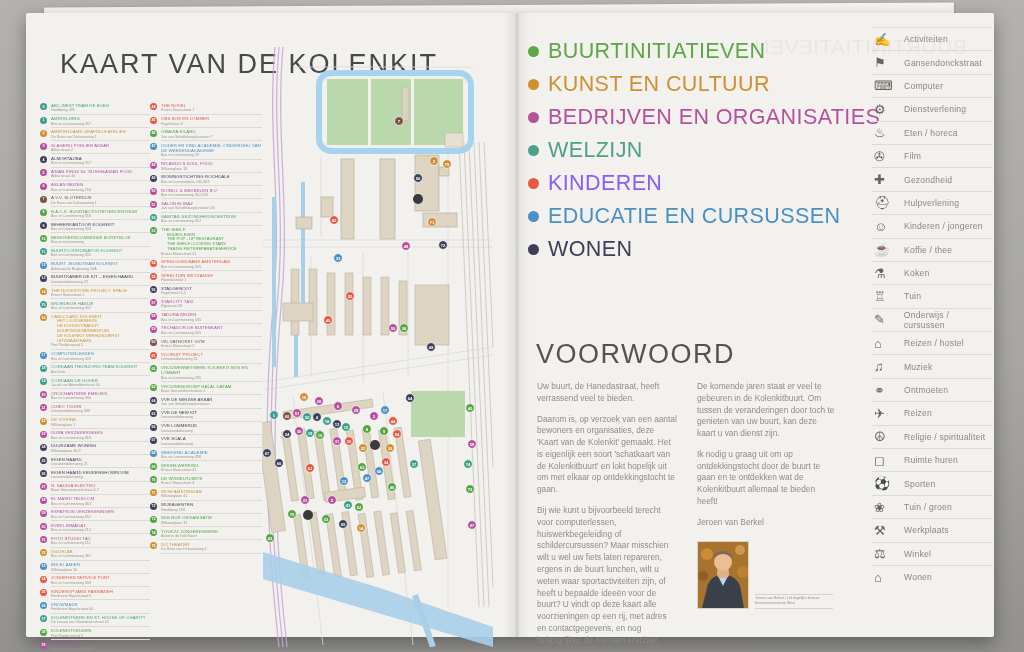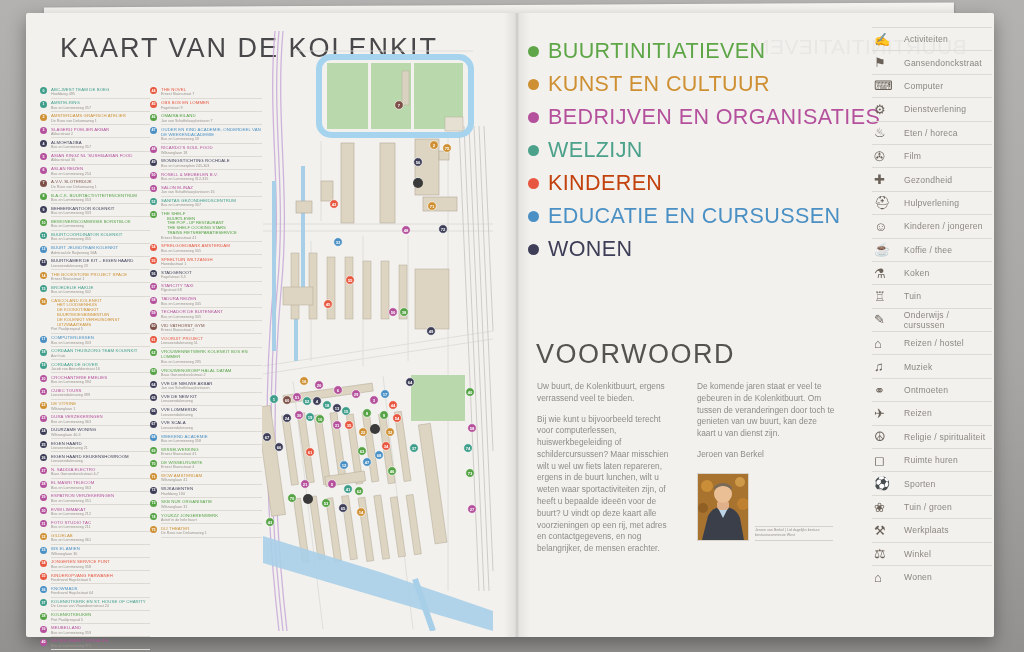--- a/index.html
+++ b/index.html
@@ -4,21 +4,21 @@
 <style>
   html,body{margin:0;padding:0;}
   body{width:1024px;height:652px;background:linear-gradient(180deg,#b3b2b0 0%,#a7a6a4 55%,#929190 100%);
        font-family:"Liberation Sans",sans-serif;position:relative;overflow:hidden;}
   .backsheet{position:absolute;left:44px;top:5px;width:910px;height:24px;background:#f6f5f2;
        box-shadow:0 1px 3px rgba(0,0,0,.25);transform:rotate(-.3deg);}
   .spread{position:absolute;left:26px;top:13px;width:968px;height:624px;background:#f2f1ee;
        box-shadow:0 6px 18px rgba(0,0,0,.35);border-radius:2px;}
   .fold{position:absolute;left:478px;top:0;width:26px;height:624px;
        background:linear-gradient(90deg,rgba(0,0,0,0) 0%,rgba(0,0,0,.07) 42%,rgba(0,0,0,.16) 50%,rgba(0,0,0,.05) 60%,rgba(0,0,0,0) 100%);}
-  .page-l{position:absolute;left:0;top:0;width:478px;height:624px;}
+  .page-l{position:absolute;left:0;top:16px;width:478px;height:624px;}
   .page-r{position:absolute;left:478px;top:0;width:490px;height:624px;}
 
   
   .map-title{position:absolute;left:34px;top:20px;font-size:27px;letter-spacing:2px;color:#48484a;}
   .dir-col{position:absolute;top:74px;}
   #dir-col-0{left:14px;width:110px;}
   #dir-col-1{left:124px;width:112px;}
   .entry{position:relative;padding-left:11px;margin-bottom:1.4px;min-height:10px;}
   .entry .num{position:absolute;left:0;top:.4px;width:7px;height:7px;border-radius:50%;
        color:#fff;font-size:3.6px;font-weight:bold;display:flex;align-items:center;justify-content:center;}
@@ -704,41 +704,43 @@
         <div class="cat">
           <span class="dot" style="background: rgb(181, 81, 156);"></span>
           <span class="lbl" style="color: rgb(181, 81, 156);">BEDRIJVEN EN ORGANISATIES</span>
         </div>
         <div class="cat">
           <span class="dot" style="background: rgb(75, 161, 138);"></span>
           <span class="lbl" style="color: rgb(75, 161, 138);">WELZIJN</span>
         </div>
         <div class="cat">
           <span class="dot" style="background: rgb(232, 87, 63);"></span>
-          <span class="lbl" style="color: #c2410c;">KINDEREN</span>
+          <span class="lbl" style="color: #8b5cf6;">KINDEREN</span>
         </div>
         <div class="cat">
           <span class="dot" style="background: rgb(74, 144, 196);"></span>
           <span class="lbl" style="color: rgb(74, 144, 196);">EDUCATIE EN CURSUSSEN</span>
         </div>
         <div class="cat">
           <span class="dot" style="background: rgb(62, 62, 88);"></span>
           <span class="lbl" style="color: rgb(62, 62, 88);">WONEN</span>
         </div>
       </div>
 
     <div class="vw-title">VOORWOORD</div>
     <div class="vw-cols">
       <div class="vw-col" id="vw-col1">
-          <p>Uw buurt, de Kolenkitbuurt, ergens verrassend veel te bieden.</p>
+          <p>Uw buurt, de Hanedastraat, heeft verrassend veel te bieden.</p>
+          <p>Daarom is, op verzoek van een aantal bewoners en organisaties, deze 'Kaart van de Kolenkit' gemaakt. Het is eigenlijk een soort 'schatkaart van de Kolenkitbuurt' en lokt hopelijk uit om met elkaar op ontdekkingstocht te gaan.</p>
           <p>Bij wie kunt u bijvoorbeeld terecht voor computerlessen, huiswerkbegeleiding of schildercursussen? Maar misschien wilt u wel uw fiets laten repareren, ergens in de buurt lunchen, wilt u weten waar sportactiviteiten zijn, of heeft u bepaalde ideeën voor de buurt? U vindt op deze kaart alle voorzieningen op een rij, met adres en contactgegevens, en nog belangrijker, de mensen erachter.</p>
         </div>
       <div class="vw-col" id="vw-col2">
 
       <p>De komende jaren staat er veel te gebeuren in de Kolenkitbuurt. Om tussen de veranderingen door toch te genieten van uw buurt, kan deze kaart u van dienst zijn.</p>
+          <p>Ik nodig u graag uit om op ontdekkingstocht door de buurt te gaan en te ontdekken wat de Kolenkitbuurt allemaal te bieden heeft!</p>
           <div class="vw-sig">Jeroen van Berkel</div>
           <div class="photo-row">
             <div class="photo">
               <svg width="50" height="66" viewBox="0 0 50 66">
                 <rect width="50" height="66" fill="#a8722f"></rect>
                 <circle cx="9" cy="12" r="6" fill="#d99a3c" opacity=".7"></circle>
                 <circle cx="42" cy="8" r="5" fill="#e8b45a" opacity=".6"></circle>
                 <circle cx="45" cy="30" r="6" fill="#c9882f" opacity=".7"></circle>
                 <circle cx="5" cy="34" r="5" fill="#8a5a22" opacity=".8"></circle>
                 <path d="M4,66 L10,42 Q14,34 22,33 L28,33 Q38,34 42,44 L46,66 Z" fill="#3a3f4a"></path>

